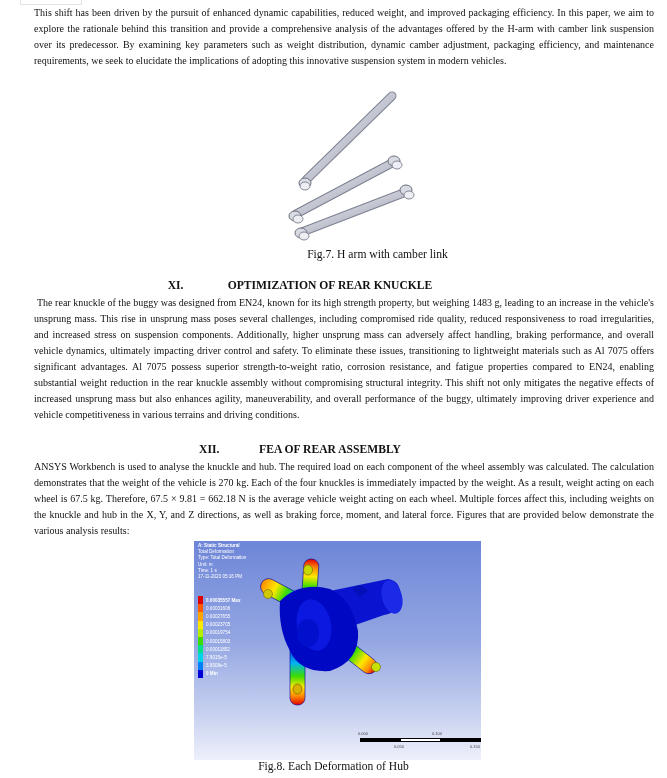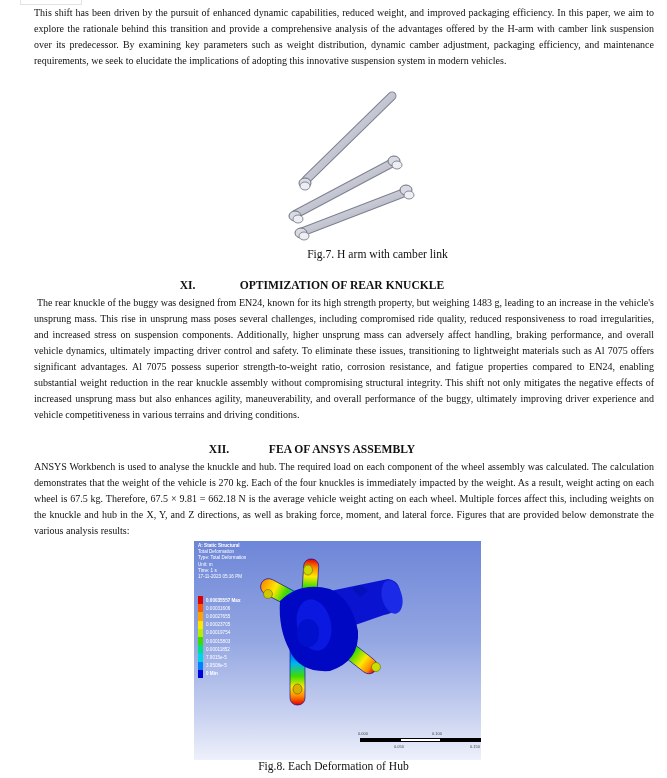--- a/index.html
+++ b/index.html
@@ -17,21 +17,21 @@
     font-size: 10px; line-height: 16px; text-align: justify;
     margin: 0;
   }
   .para.indent { text-indent: 3px; }
   .caption {
     position: absolute; left: 0; width: 667px; text-align: center;
     font-size: 11.6px; line-height: 14px;
   }
   .section-heading {
     position: absolute; left: 0; width: 600px; text-align: center;
-    font-size: 11.6px; font-weight: bold; line-height: 14px; padding-left: 12px;
+    font-size: 11.6px; font-weight: bold; line-height: 14px;
   }
   .section-heading .num { display: inline-block; width: 60px; text-align: left; }
 
   
   .fig7 { position: absolute; left: 276px; top: 88px; width: 150px; height: 158px; }
 
   
   .fig8 {
     position: absolute; left: 194px; top: 541px; width: 287px; height: 219px;
     background: linear-gradient(180deg, #6e86d8 0%, #93a6e2 45%, #c9d2f0 80%, #eef1fb 100%);
@@ -88,21 +88,21 @@
 
 <div class="caption" style="top:248px;padding-left:44px;">Fig.7. H arm with camber link</div>
 
 <div class="section-heading" style="top:279px;">
   <span class="num">XI.</span><span>OPTIMIZATION OF REAR KNUCKLE</span>
 </div>
 
 <p class="para indent" style="top:295px;">The rear knuckle of the buggy was designed from EN24, known for its high strength property, but weighing 1483 g, leading to an increase in the vehicle's unsprung mass. This rise in unsprung mass poses several challenges, including compromised ride quality, reduced responsiveness to road irregularities, and increased stress on suspension components. Additionally, higher unsprung mass can adversely affect handling, braking performance, and overall vehicle dynamics, ultimately impacting driver control and safety. To eliminate these issues, transitioning to lightweight materials such as Al 7075 offers significant advantages. Al 7075 possess superior strength-to-weight ratio, corrosion resistance, and fatigue properties compared to EN24, enabling substantial weight reduction in the rear knuckle assembly without compromising structural integrity. This shift not only mitigates the negative effects of increased unsprung mass but also enhances agility, maneuverability, and overall performance of the buggy, ultimately improving driver experience and vehicle competitiveness in various terrains and driving conditions.</p>
 
 <div class="section-heading" style="top:443px;">
-  <span class="num">XII.</span><span>FEA OF ANSYS ASSEMBLY</span>
+  <span class="num">XII.</span><span>FEA OF REAR ASSEMBLY</span>
 </div>
 
 <p class="para" style="top:459px;">ANSYS Workbench is used to analyse the knuckle and hub. The required load on each component of the wheel assembly was calculated. The calculation demonstrates that the weight of the vehicle is 270 kg. Each of the four knuckles is immediately impacted by the weight. As a result, weight acting on each wheel is 67.5 kg. Therefore, 67.5 × 9.81 = 662.18 N is the average vehicle weight acting on each wheel. Multiple forces affect this, including weights on the knuckle and hub in the X, Y, and Z directions, as well as braking force, moment, and lateral force. Figures that are provided below demonstrate the various analysis results:</p>
 
 <div class="fig8">
   <div class="ansys-info">
     <div class="title">A: Static Structural</div>
     <div>Total Deformation</div>
     <div>Type: Total Deformation</div>
     <div>Unit: m</div>

